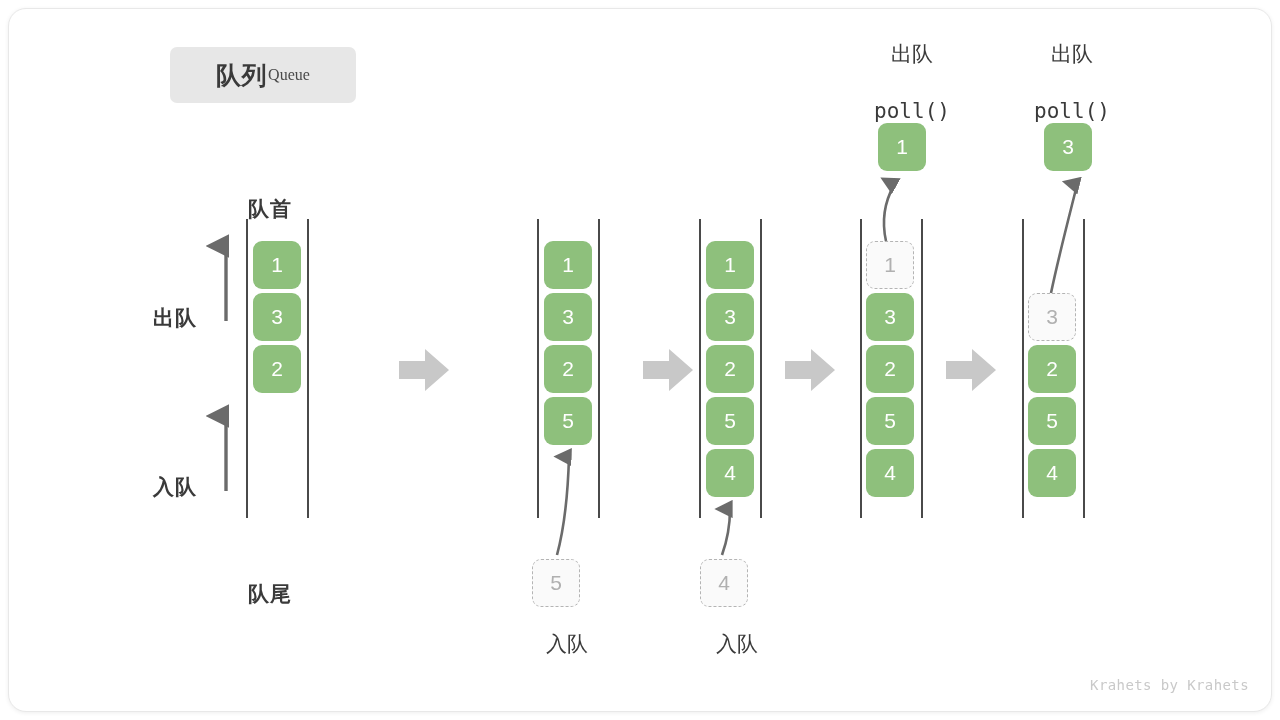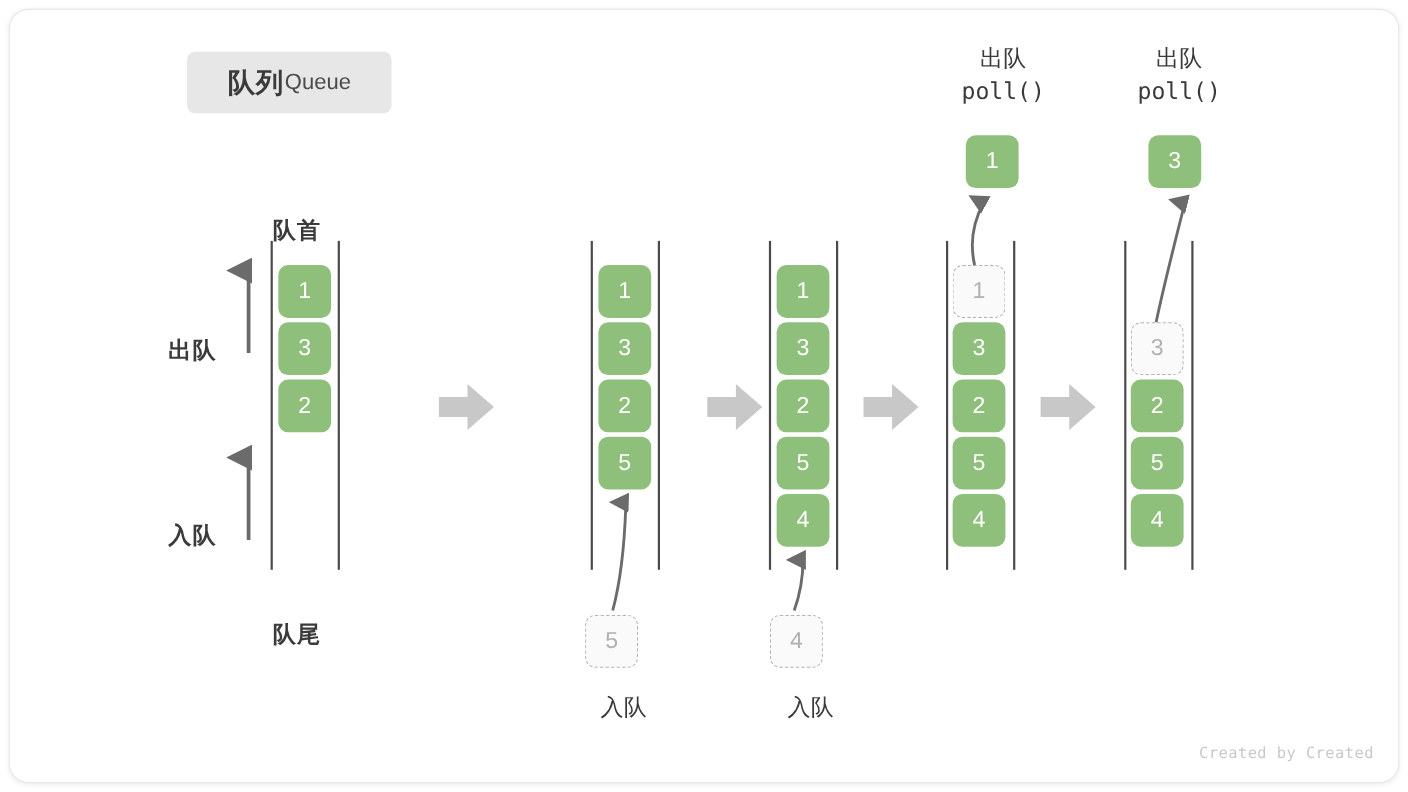--- a/index.html
+++ b/index.html
@@ -29,22 +29,22 @@
     border-radius:7px;
     display:flex;align-items:center;justify-content:center;
     box-sizing:border-box;
     text-align:center;
   }
   #title-chip .cn{
     font-size:25px;font-weight:bold;color:#3a3a3a;
     letter-spacing:.5px;
   }
   #title-chip .en{
-    font-family:Liberation Sans, sans-serif;
-    font-size:20px;color:#4a4a4a;margin-left:1px;
+    font-family:Liberation Serif, serif;
+    font-size:16px;color:#4a4a4a;margin-left:1px;
   }
 
   
   .cnlabel{
     font-size:21px;font-weight:bold;color:#3a3a3a;
     white-space:nowrap;letter-spacing:1px;margin-top:28px;
   }
 
   
   .rail{
@@ -74,21 +74,21 @@
     white-space:nowrap;
     line-height:1.42;
   }
   .caption .cn{
     display:block;
     font-size:21px;color:#3a3a3a;
   }
   .caption .code{
     display:block;
     font-family:"DejaVu Sans Mono","Liberation Mono",monospace;
-    font-size:21px;color:#3a3a3a;
+    font-size:21px;color:#3a3a3a;margin-top:28px;
   }
   .caption .code .arg{color:#4a9a40;font-weight:bold;}
 
   
   #credit{
     right:22px;bottom:18px;
     font-family:"DejaVu Sans Mono","Liberation Mono",monospace;
     font-size:14px;
     color:#c9c9c9;
     letter-spacing:.4px;
@@ -100,21 +100,21 @@
 <body>
 
 <div id="card">
 
   <div class="abs" id="title-chip">
     <span class="cn">队列</span>
     <span class="en">Queue</span>
   </div>
 
   <div class="abs cnlabel" style="left:239px;top:158px;">队首</div>
-  <div class="abs cnlabel" style="left:239px;top:526px;">队尾</div>
+  <div class="abs cnlabel" style="left:239px;top:543px;">队尾</div>
   <div class="abs cnlabel" style="left:144px;top:267px;">出队</div>
   <div class="abs cnlabel" style="left:144px;top:436px;">入队</div>
 
   <svg class="abs" style="left:205px;top:228px;" width="24" height="86">
     <defs>
       <marker id="mUp" markerWidth="7" markerHeight="7" refX="3.5" refY="6" orient="auto">
         <path d="M3.5,0 L7,7 L0,7 Z" fill="#6b6b6b"></path>
       </marker>
     </defs>
     <line x1="12" y1="84" x2="12" y2="9" stroke="#6b6b6b" stroke-width="3.4" marker-end="url(#mUp)"></line>
@@ -218,15 +218,15 @@
 
   <div class="abs caption" style="left:963px;top:30px;width:200px;">
     <span class="cn">出队</span>
     <span class="code">poll()</span>
   </div>
   <div class="abs box" style="left:1035px;top:114px;">3</div>
   <svg class="abs" style="left:1020px;top:166px;" width="60" height="122">
     <path d="M22,118 C30,80 40,42 48,10" fill="none" stroke="#6b6b6b" stroke-width="2.6" marker-end="url(#mIn)"></path>
   </svg>
 
-  <div class="abs" id="credit">Created by Created</div>
+  <div class="abs" id="credit">Krahets by Krahets</div>
 
 </div>
 
 </body></html>

